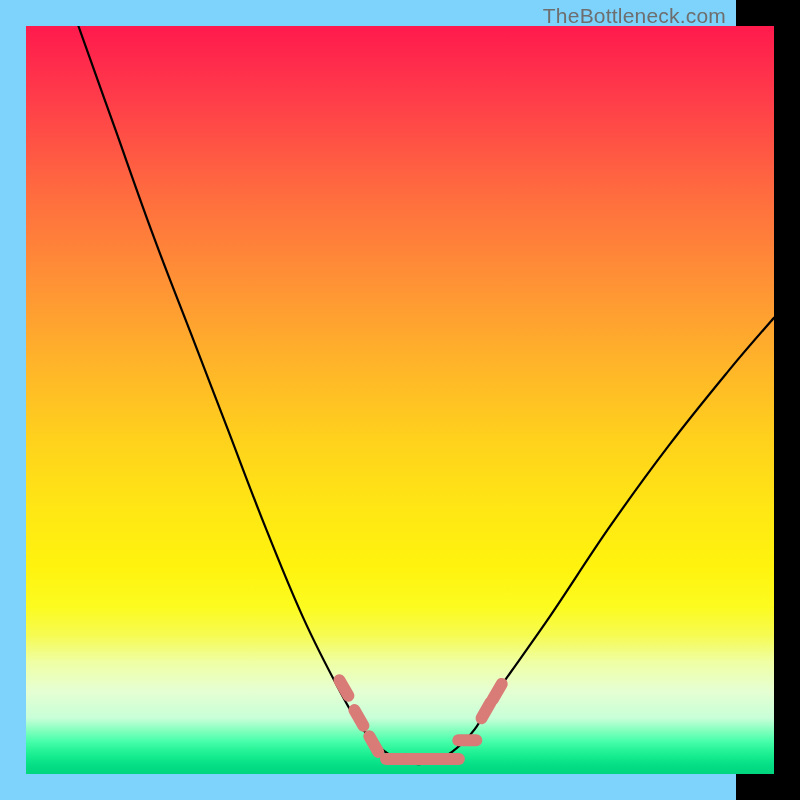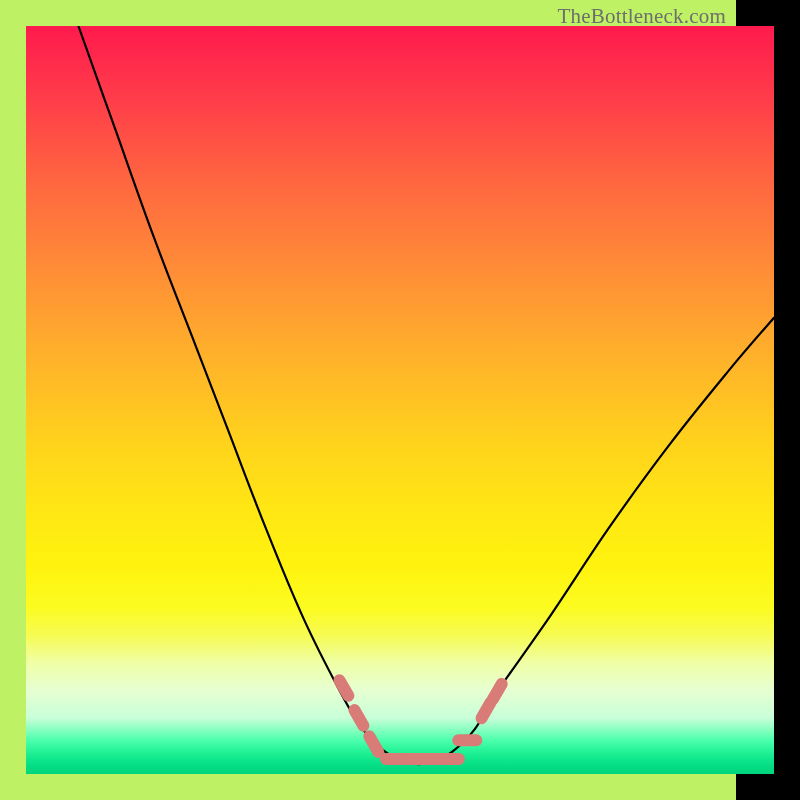--- a/index.html
+++ b/index.html
@@ -10,22 +10,21 @@
     overflow: hidden;
     background: #000;
     font-family: Arial, Helvetica, sans-serif;
   }
   .frame {
     position: absolute;
     left: 0;
     top: 0;
     width: 736px;
     height: 800px;
-    background: #bef264;
-    font-family: Liberation Serif, serif;
+    background: #7dd3fc;
   }
   .plot-area {
     position: absolute;
     left: 26px;
     top: 26px;
     width: 748px;
     height: 748px;
     overflow: hidden;
   }
   .gradient {

